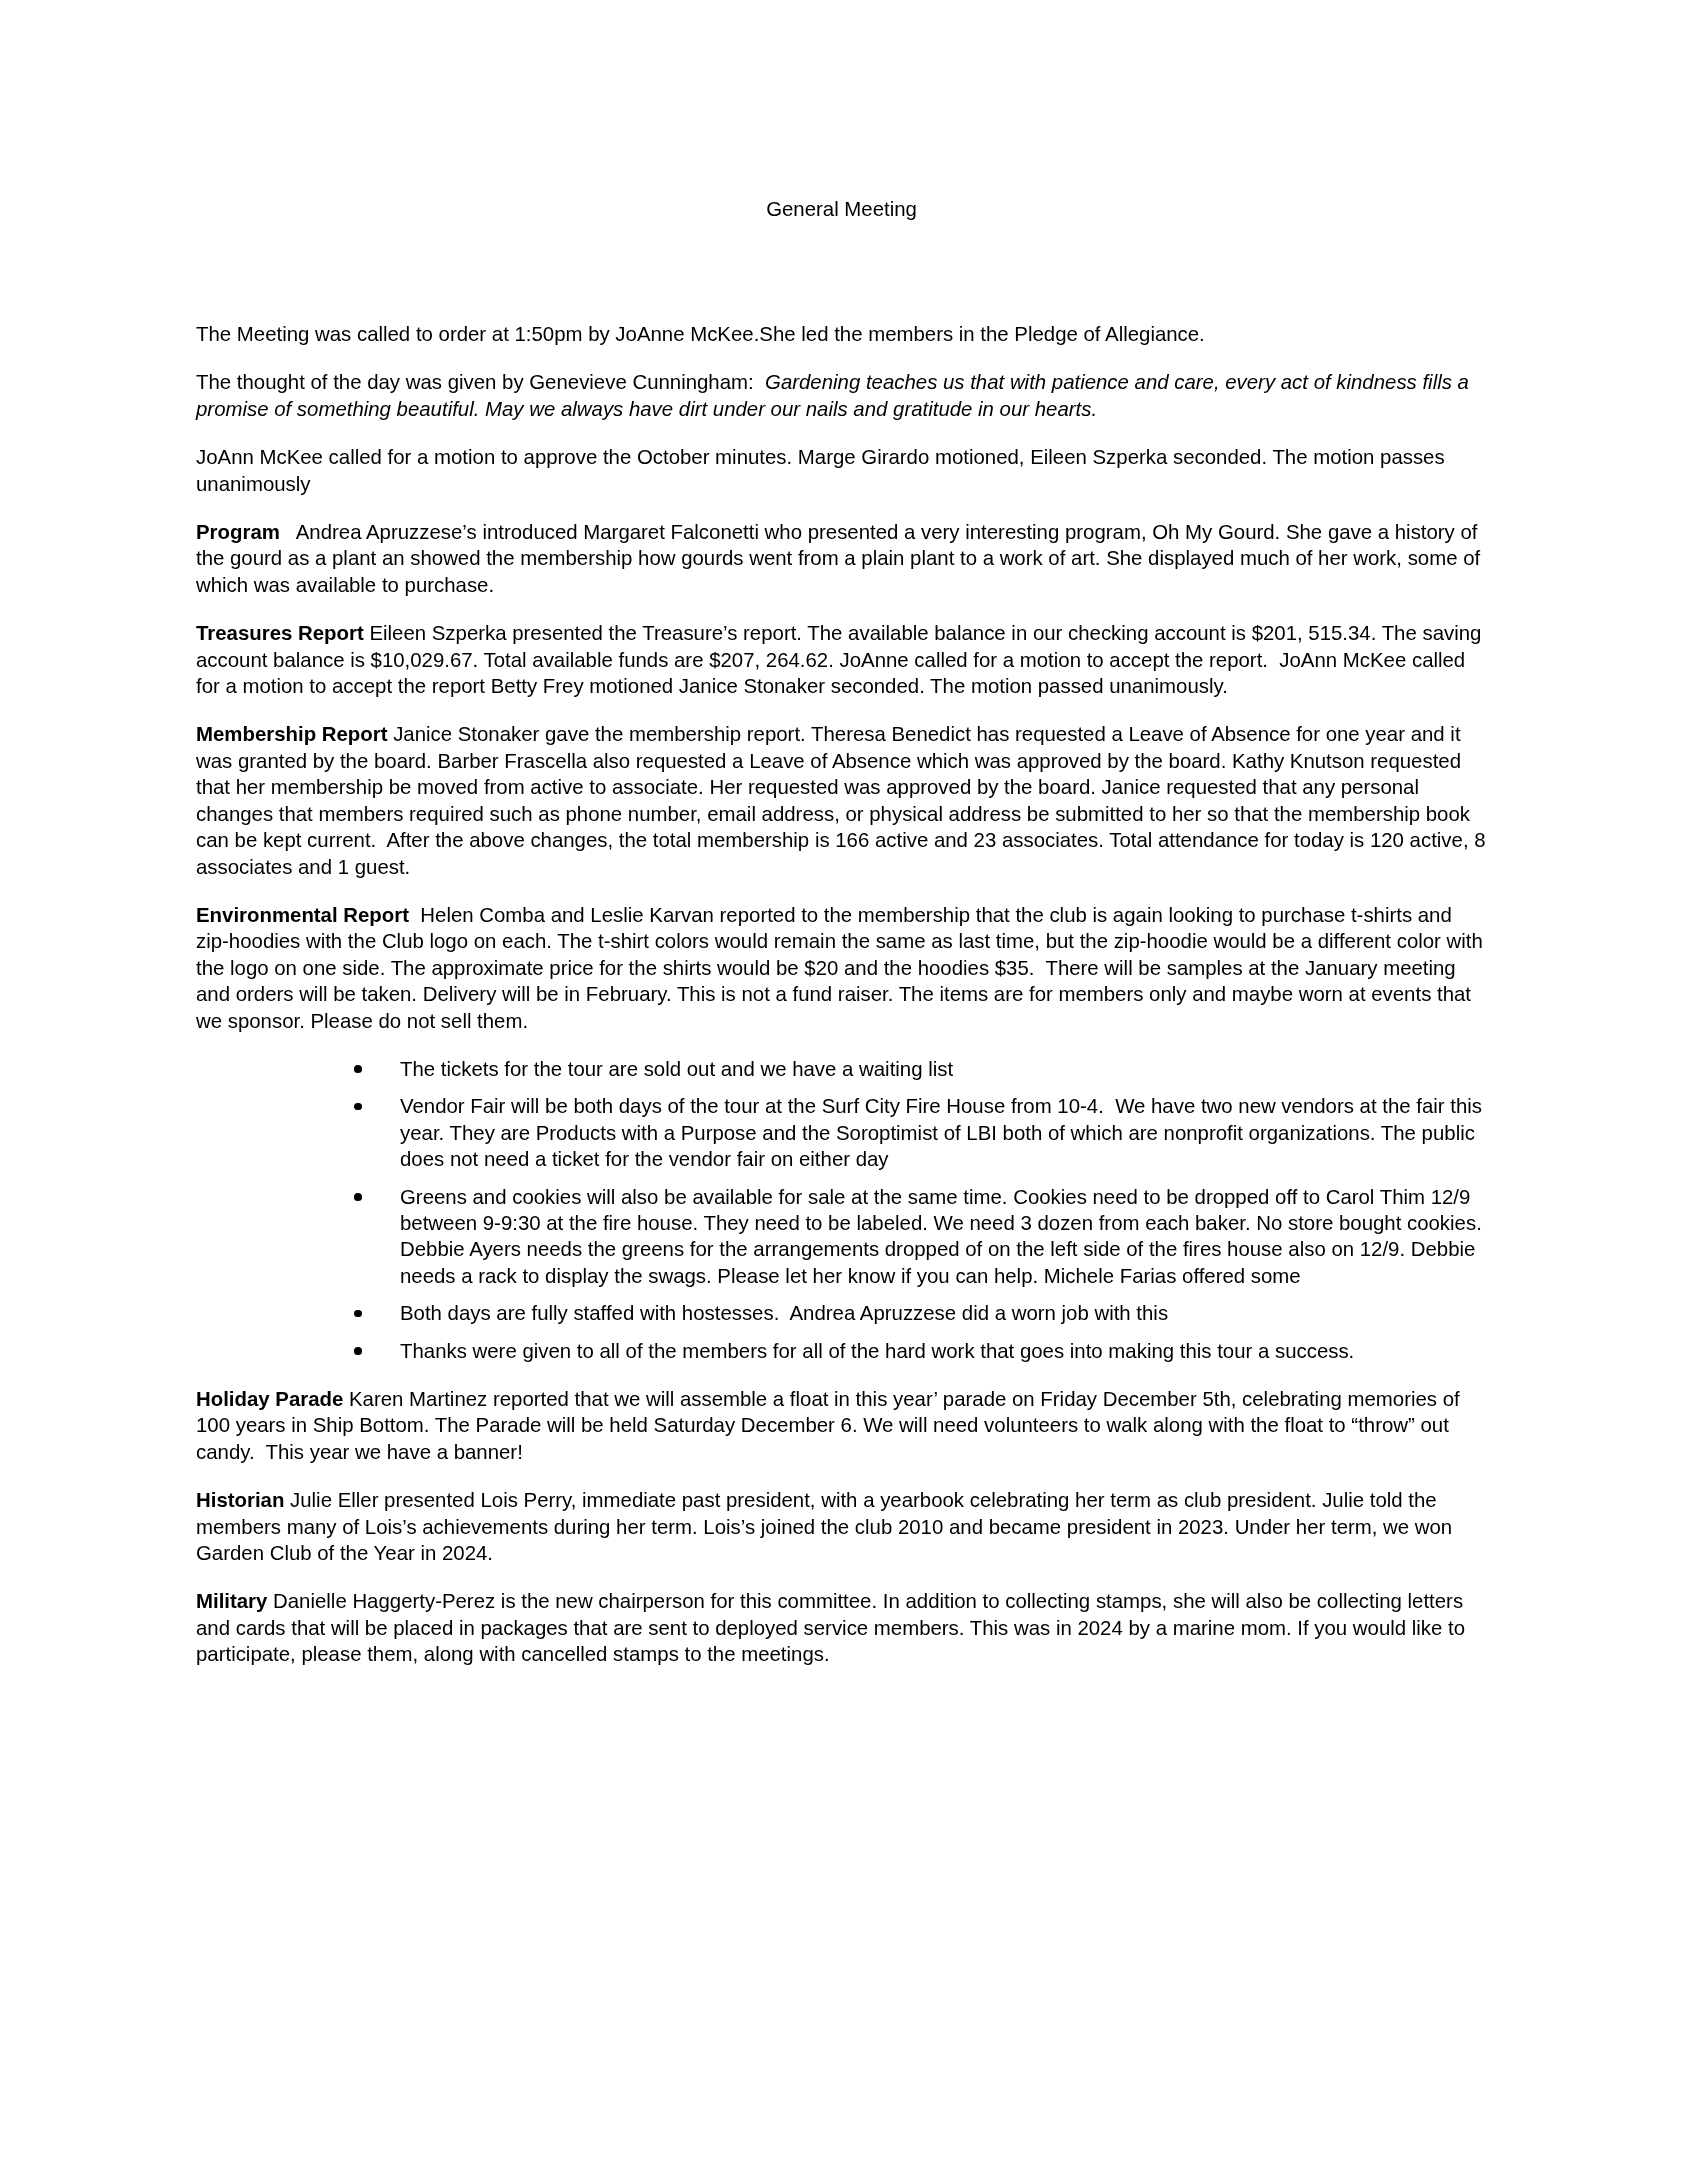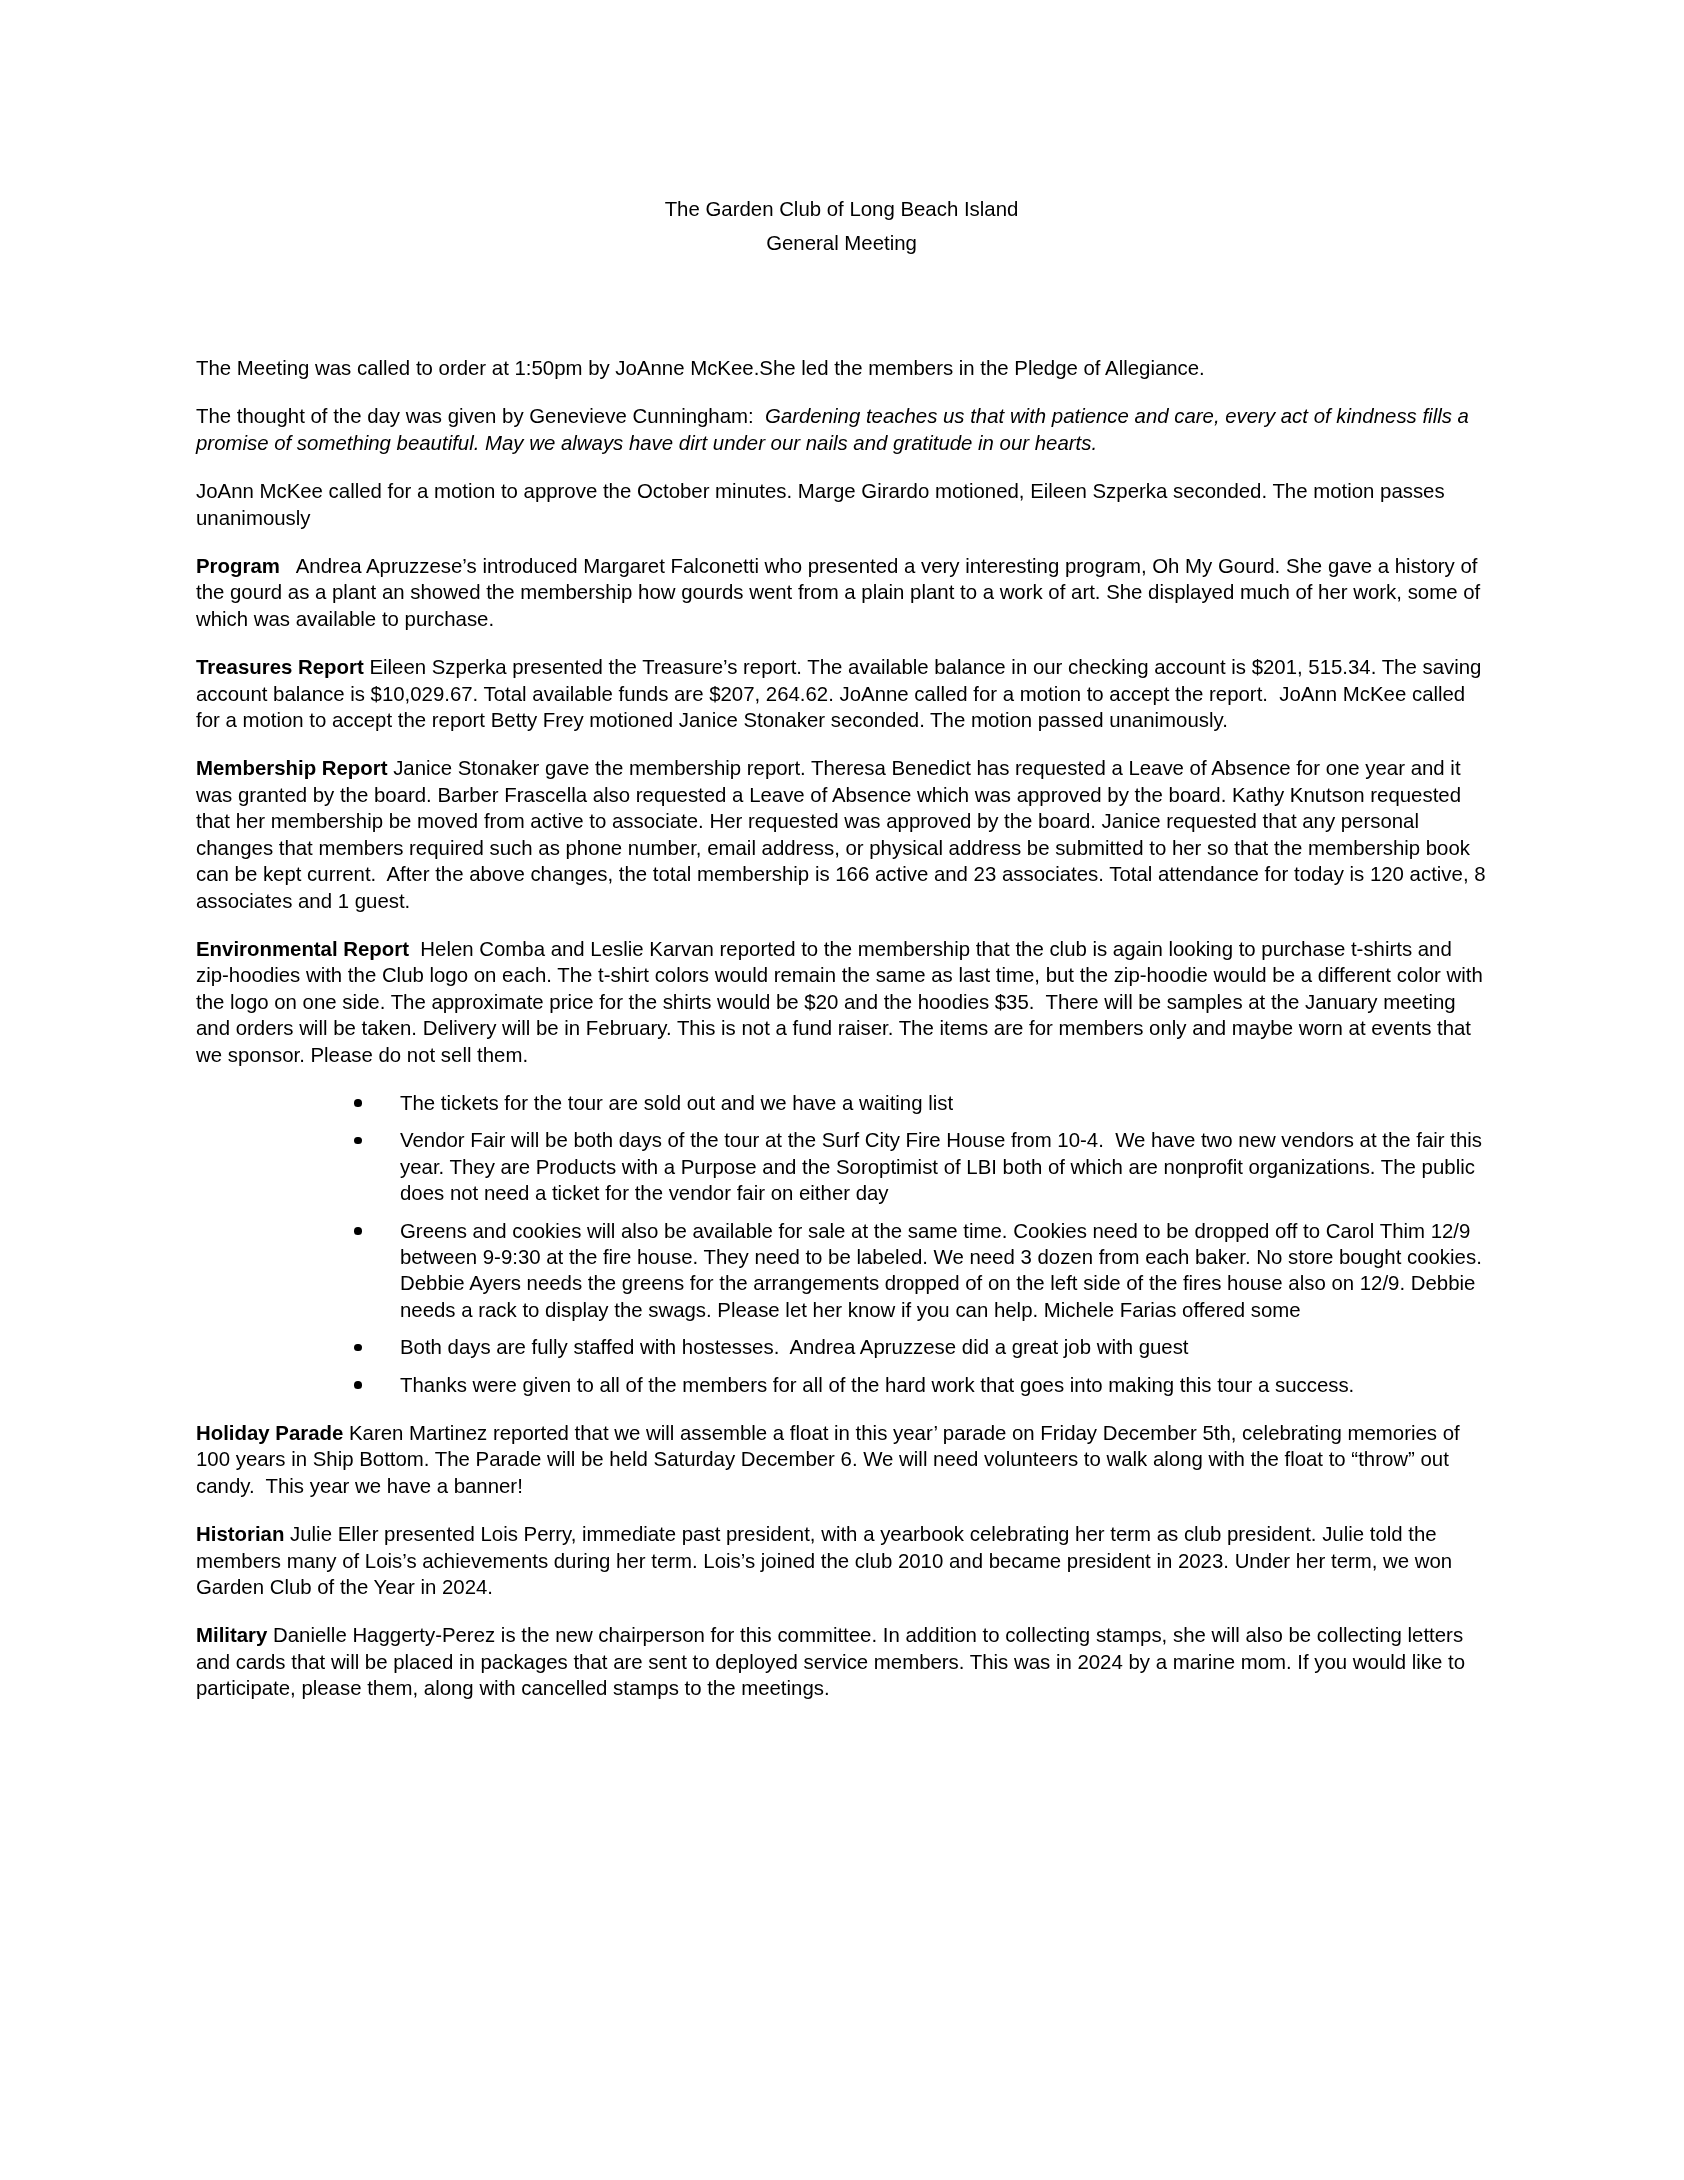--- a/index.html
+++ b/index.html
@@ -51,36 +51,35 @@
     height: 7.7px;
     border-radius: 50%;
     background: #000000;
   }
 </style>
 </head>
 <body>
 
 <div class="page">
   <header class="doc-header">
-    <div>The Garden Club of Long Beach Island</div>
     <div>General Meeting</div>
   </header>
   <main class="doc-body" id="doc-body">
       <p class="para"><span>The Meeting was called to order at 1:50pm by JoAnne McKee.She led the members in the Pledge of Allegiance.</span></p>
       <p class="para"><span>The thought of the day was given by Genevieve Cunningham:  </span><span class="i">Gardening teaches us that with patience and care, every act of kindness fills a promise of something beautiful. May we always have dirt under our nails and gratitude in our hearts.</span></p>
       <p class="para"><span>JoAnn McKee called for a motion to approve the October minutes. Marge Girardo motioned, Eileen Szperka seconded. The motion passes unanimously</span></p>
       <p class="para"><span class="b">Program</span><span>   Andrea Apruzzese’s introduced Margaret Falconetti who presented a very interesting program, Oh My Gourd. She gave a history of the gourd as a plant an showed the membership how gourds went from a plain plant to a work of art. She displayed much of her work, some of which was available to purchase.</span></p>
       <p class="para"><span class="b">Treasures Report</span><span> Eileen Szperka presented the Treasure’s report. The available balance in our checking account is $201, 515.34. The saving account balance is $10,029.67. Total available funds are $207, 264.62. JoAnne called for a motion to accept the report.  JoAnn McKee called for a motion to accept the report Betty Frey motioned Janice Stonaker seconded. The motion passed unanimously.</span></p>
       <p class="para"><span class="b">Membership Report</span><span> Janice Stonaker gave the membership report. Theresa Benedict has requested a Leave of Absence for one year and it was granted by the board. Barber Frascella also requested a Leave of Absence which was approved by the board. Kathy Knutson requested that her membership be moved from active to associate. Her requested was approved by the board. Janice requested that any personal changes that members required such as phone number, email address, or physical address be submitted to her so that the membership book can be kept current.  After the above changes, the total membership is 166 active and 23 associates. Total attendance for today is 120 active, 8 associates and 1 guest.</span></p>
       <p class="para"><span class="b">Environmental Report</span><span>  Helen Comba and Leslie Karvan reported to the membership that the club is again looking to purchase t-shirts and zip-hoodies with the Club logo on each. The t-shirt colors would remain the same as last time, but the zip-hoodie would be a different color with the logo on one side. The approximate price for the shirts would be $20 and the hoodies $35.  There will be samples at the January meeting and orders will be taken. Delivery will be in February. This is not a fund raiser. The items are for members only and maybe worn at events that we sponsor. Please do not sell them.</span></p>
       <ul class="bullets">
         <li class="bullet-item">The tickets for the tour are sold out and we have a waiting list</li>
         <li class="bullet-item">Vendor Fair will be both days of the tour at the Surf City Fire House from 10-4.  We have two new vendors at the fair this year. They are Products with a Purpose and the Soroptimist of LBI both of which are nonprofit organizations. The public does not need a ticket for the vendor fair on either day</li>
         <li class="bullet-item">Greens and cookies will also be available for sale at the same time. Cookies need to be dropped off to Carol Thim 12/9 between 9-9:30 at the fire house. They need to be labeled. We need 3 dozen from each baker. No store bought cookies. Debbie Ayers needs the greens for the arrangements dropped of on the left side of the fires house also on 12/9. Debbie needs a rack to display the swags. Please let her know if you can help. Michele Farias offered some</li>
-        <li class="bullet-item">Both days are fully staffed with hostesses.  Andrea Apruzzese did a great job with guest</li>
+        <li class="bullet-item">Both days are fully staffed with hostesses.  Andrea Apruzzese did a worn job with this</li>
         <li class="bullet-item">Thanks were given to all of the members for all of the hard work that goes into making this tour a success.</li>
       </ul>
       <p class="para"><span class="b">Holiday Parade</span><span> Karen Martinez reported that we will assemble a float in this year’ parade on Friday December 5th, celebrating memories of 100 years in Ship Bottom. The Parade will be held Saturday December 6. We will need volunteers to walk along with the float to “throw” out candy.  This year we have a banner!</span></p>
       <p class="para"><span class="b">Historian</span><span> Julie Eller presented Lois Perry, immediate past president, with a yearbook celebrating her term as club president. Julie told the members many of Lois’s achievements during her term. Lois’s joined the club 2010 and became president in 2023. Under her term, we won Garden Club of the Year in 2024.</span></p>
       <p class="para"><span class="b">Military</span><span> Danielle Haggerty-Perez is the new chairperson for this committee. In addition to collecting stamps, she will also be collecting letters and cards that will be placed in packages that are sent to deployed service members. This was in 2024 by a marine mom. If you would like to participate, please them, along with cancelled stamps to the meetings.</span></p>
     </main>
 </div>
 
 
 </body></html>

